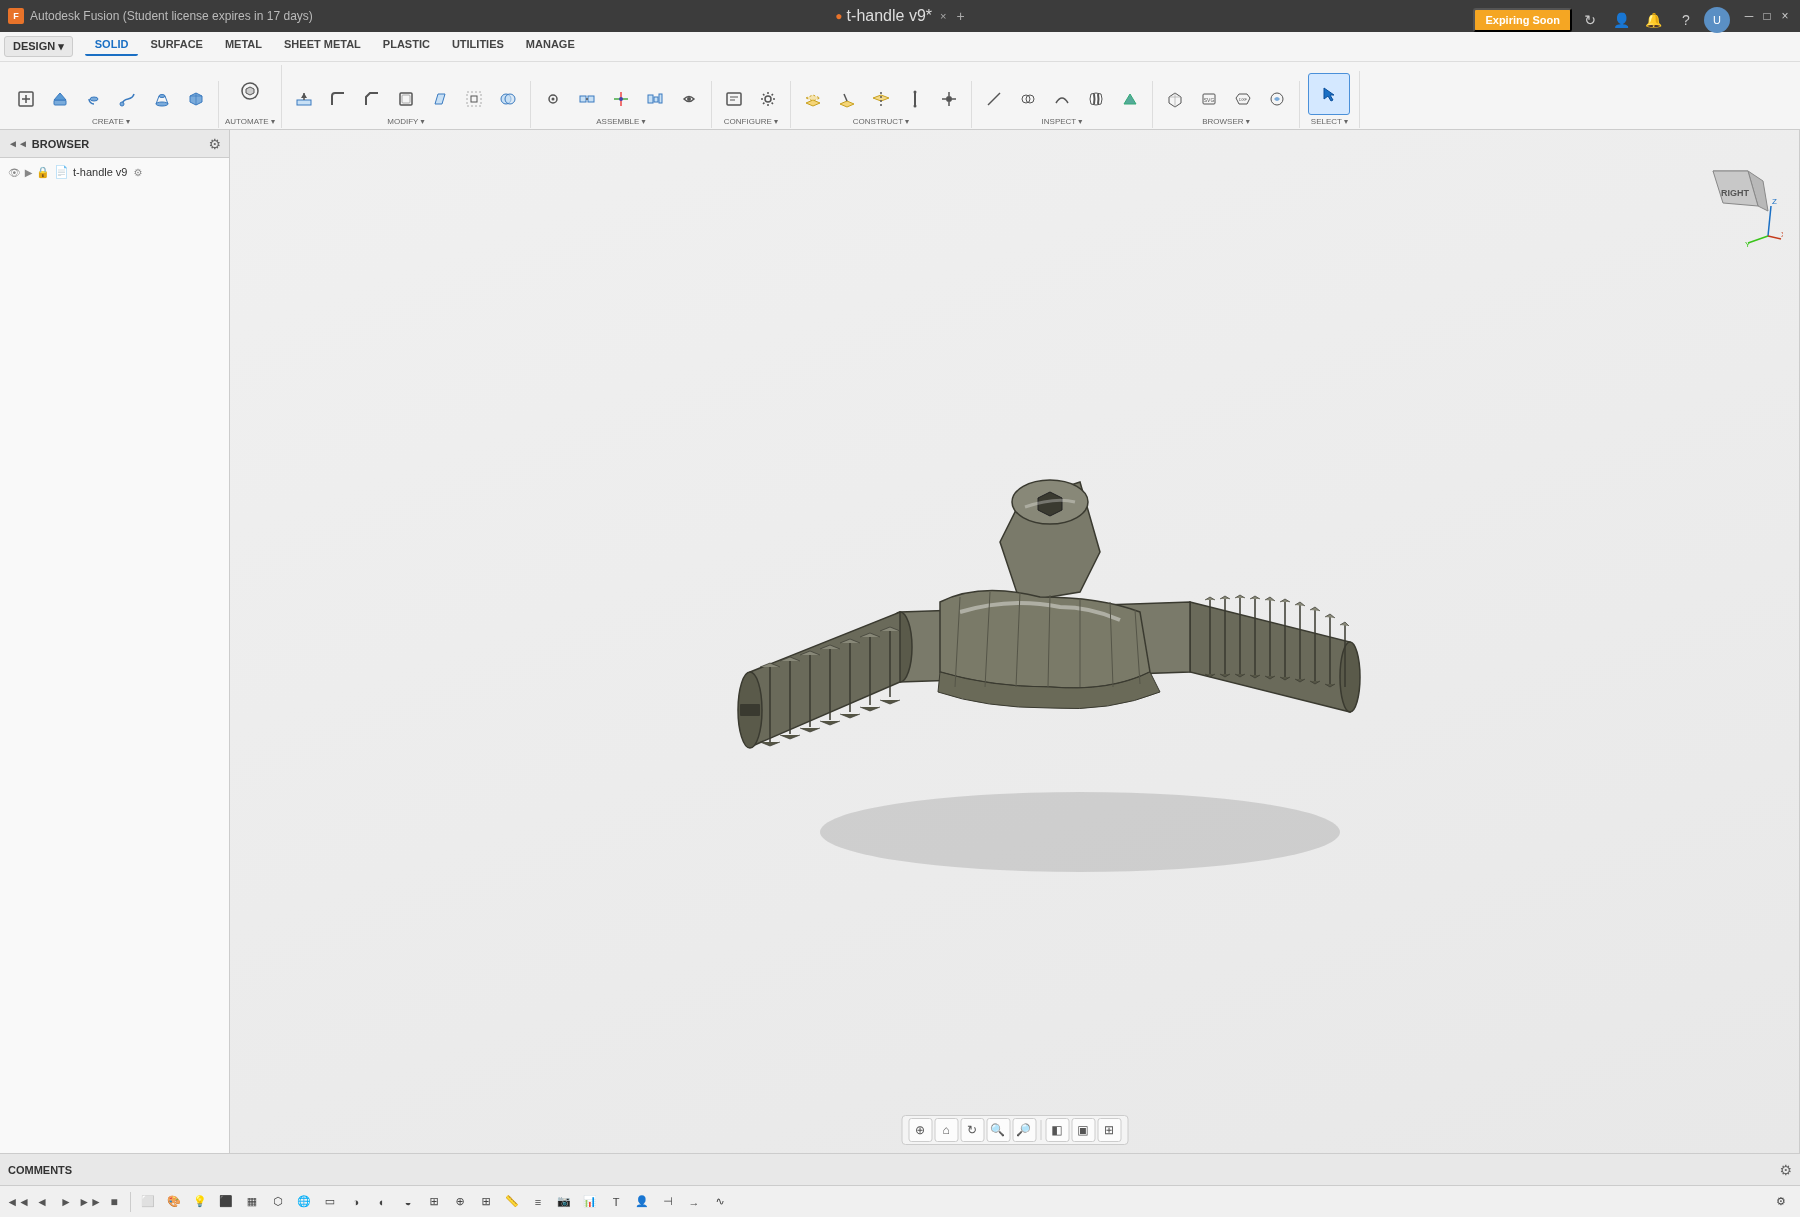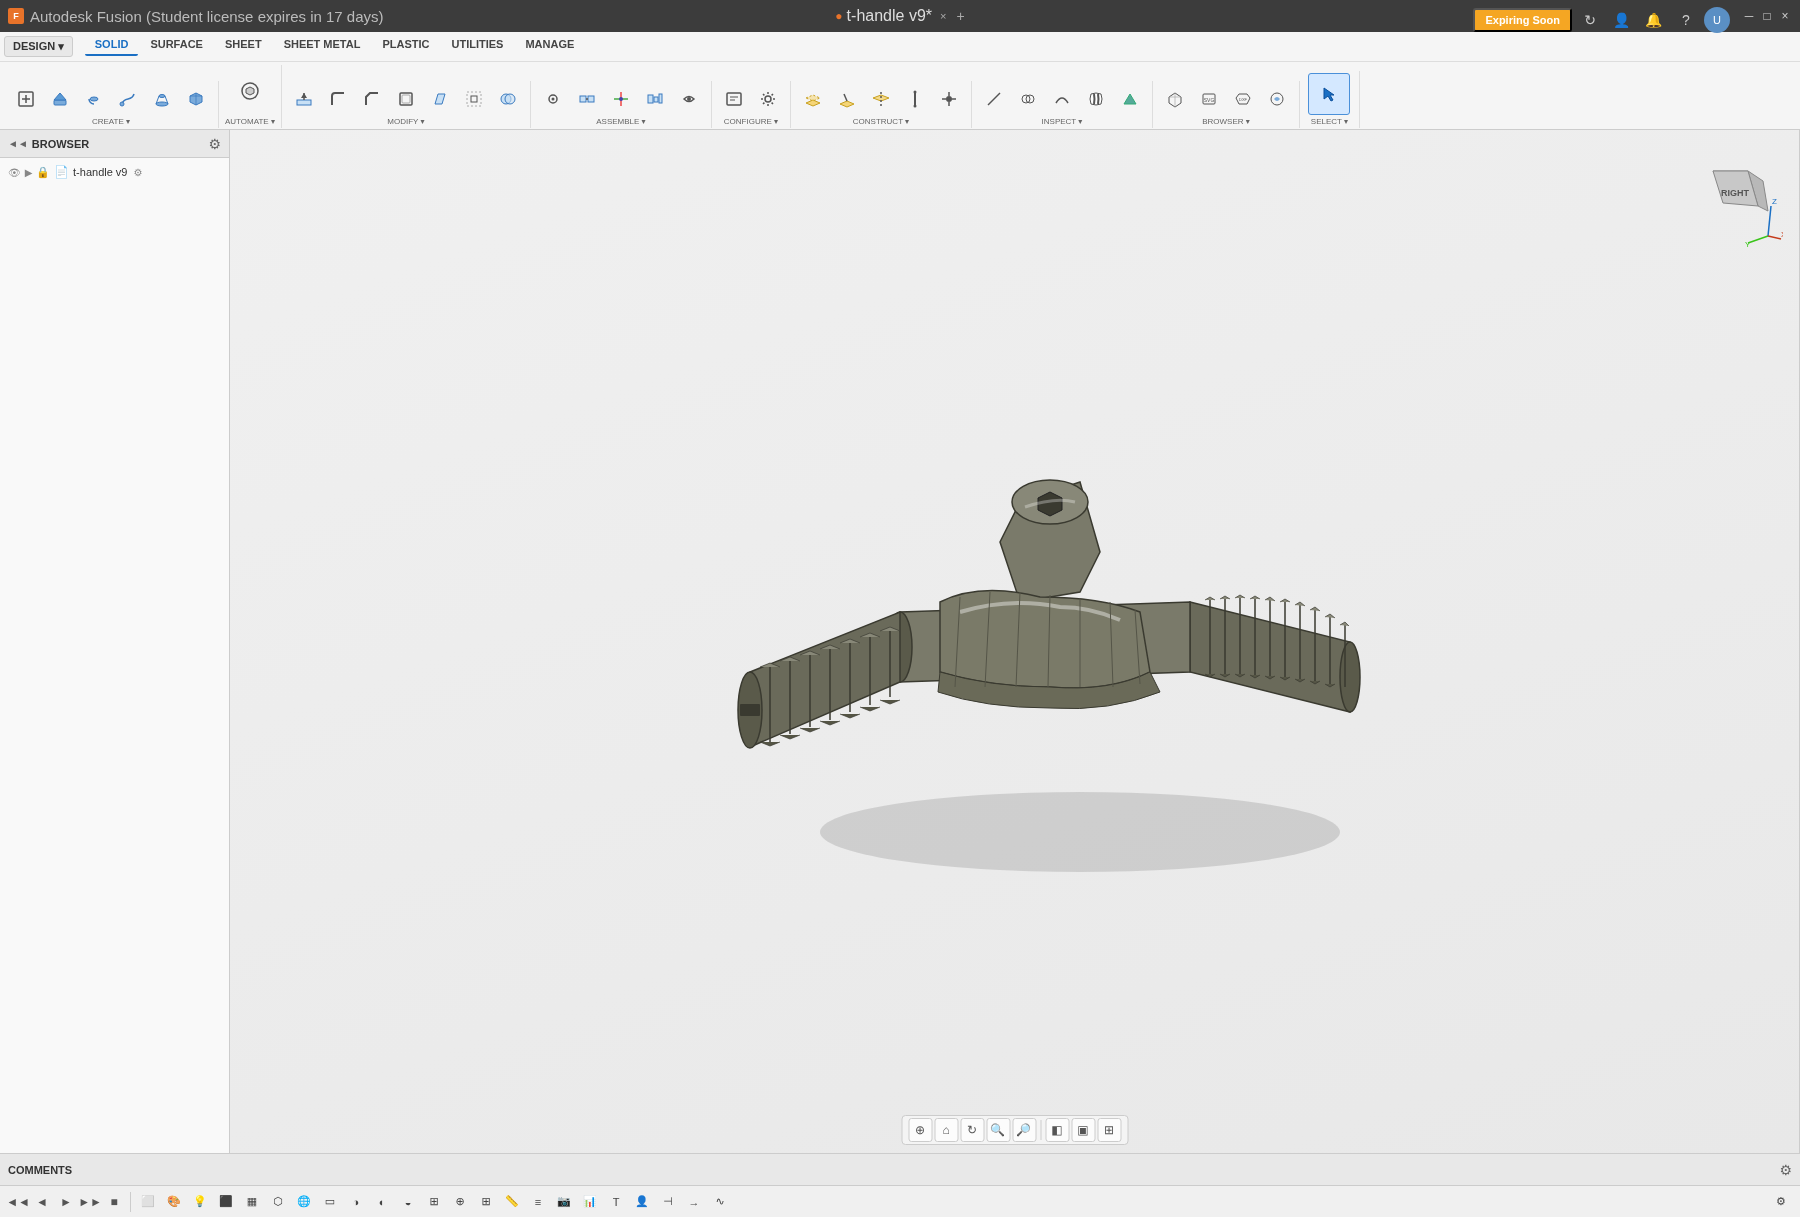--- a/index.html
+++ b/index.html
@@ -325,21 +325,21 @@
       background: #f5f5f5;
       border-left: 1px solid #ccc;
     }
   </style>
 </head>
 <body>
 
 <div id="title-bar">
   <div class="title-left">
     <div class="title-icon">F</div>
-    <span style="font-size:15px;color:#bbb;">Autodesk Fusion (Student license expires in 17 days)</span>
+    <span style="font-size:12px;color:#bbb;">Autodesk Fusion (Student license expires in 17 days)</span>
   </div>
   <div class="title-center">
     <span style="color:#e8732a;font-size:12px;">●</span>
     <span style="color:#ddd;font-size:16px;">t-handle v9*</span>
     <span style="color:#aaa;margin-left:4px;cursor:pointer;">×</span>
     <span style="color:#aaa;margin-left:6px;cursor:pointer;font-size:14px;">+</span>
   </div>
   <div class="title-right">
     <div id="top-right-tools">
       <button class="expiring-btn">Expiring Soon</button>
@@ -355,21 +355,21 @@
   </div>
 </div>
 
 <div id="tool-ribbon">
   <div class="design-dropdown">
     <span>DESIGN ▾</span>
   </div>
   <div class="ribbon-tabs">
     <div class="ribbon-tab active">SOLID</div>
     <div class="ribbon-tab">SURFACE</div>
-    <div class="ribbon-tab">SHEET</div>
+    <div class="ribbon-tab">METAL</div>
     <div class="ribbon-tab">SHEET METAL</div>
     <div class="ribbon-tab">PLASTIC</div>
     <div class="ribbon-tab">UTILITIES</div>
     <div class="ribbon-tab">MANAGE</div>
   </div>
 </div>
 
 <div id="main-toolbar">
 
   <div class="tool-group">

